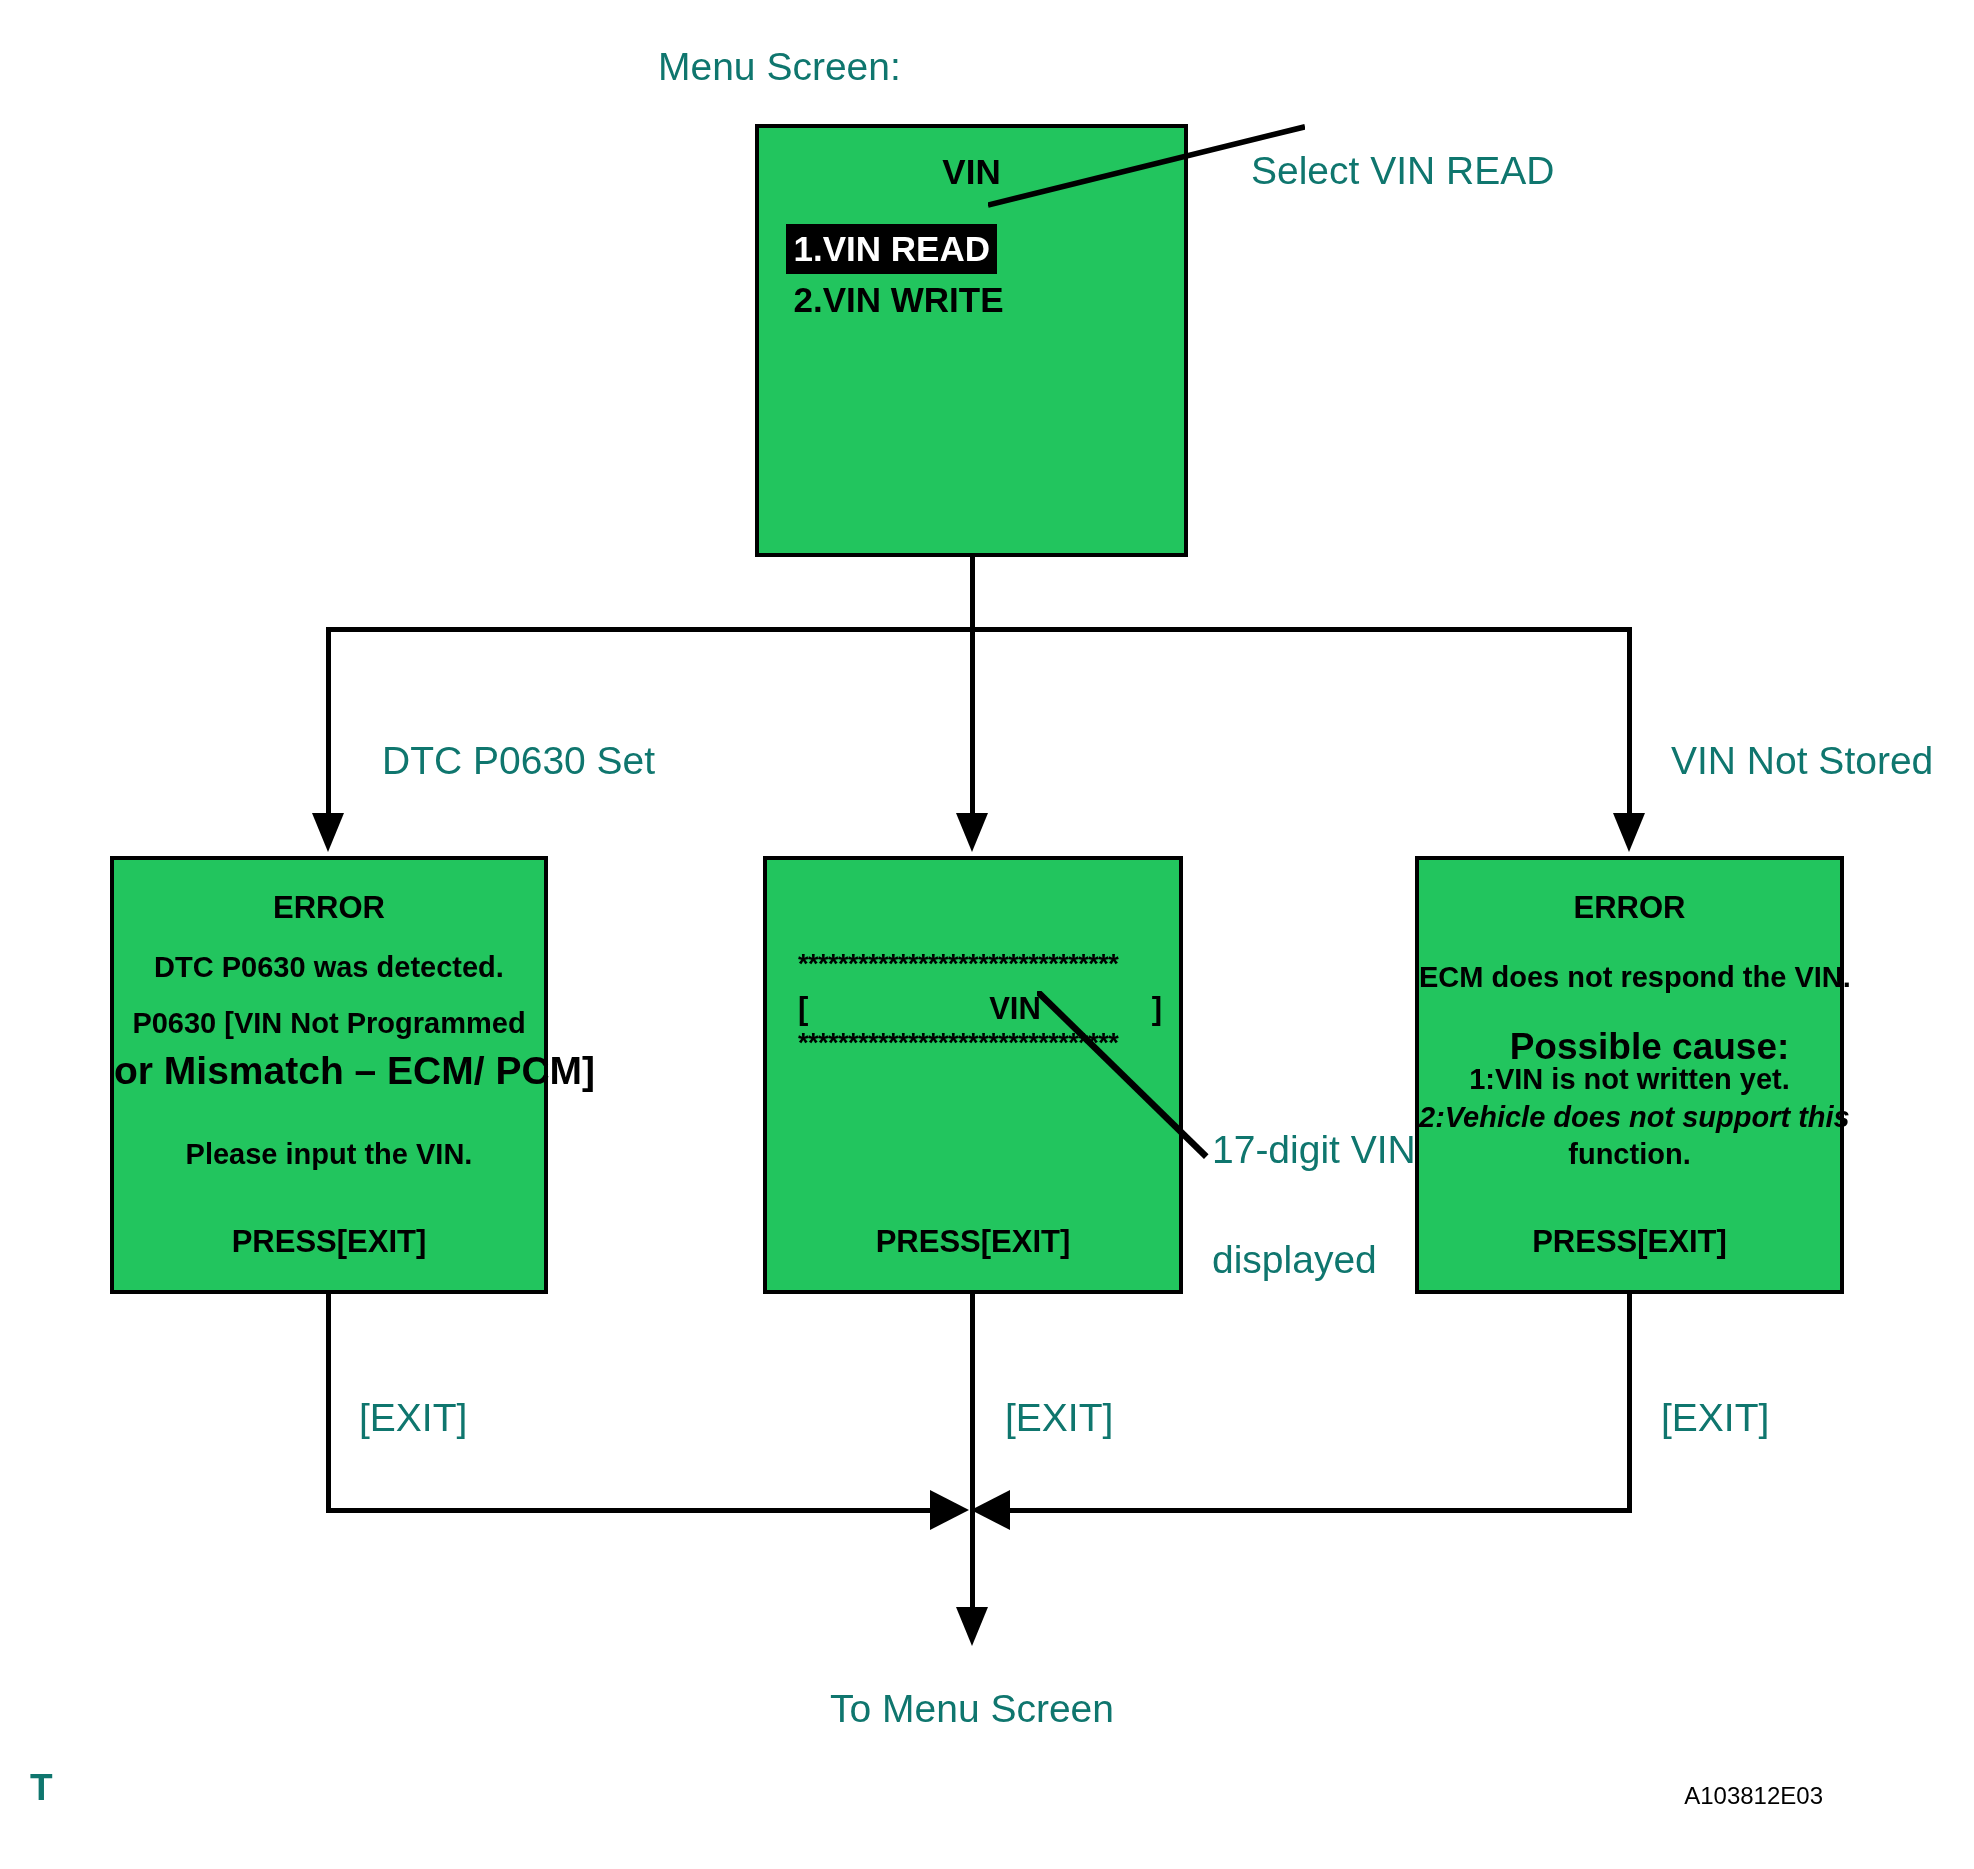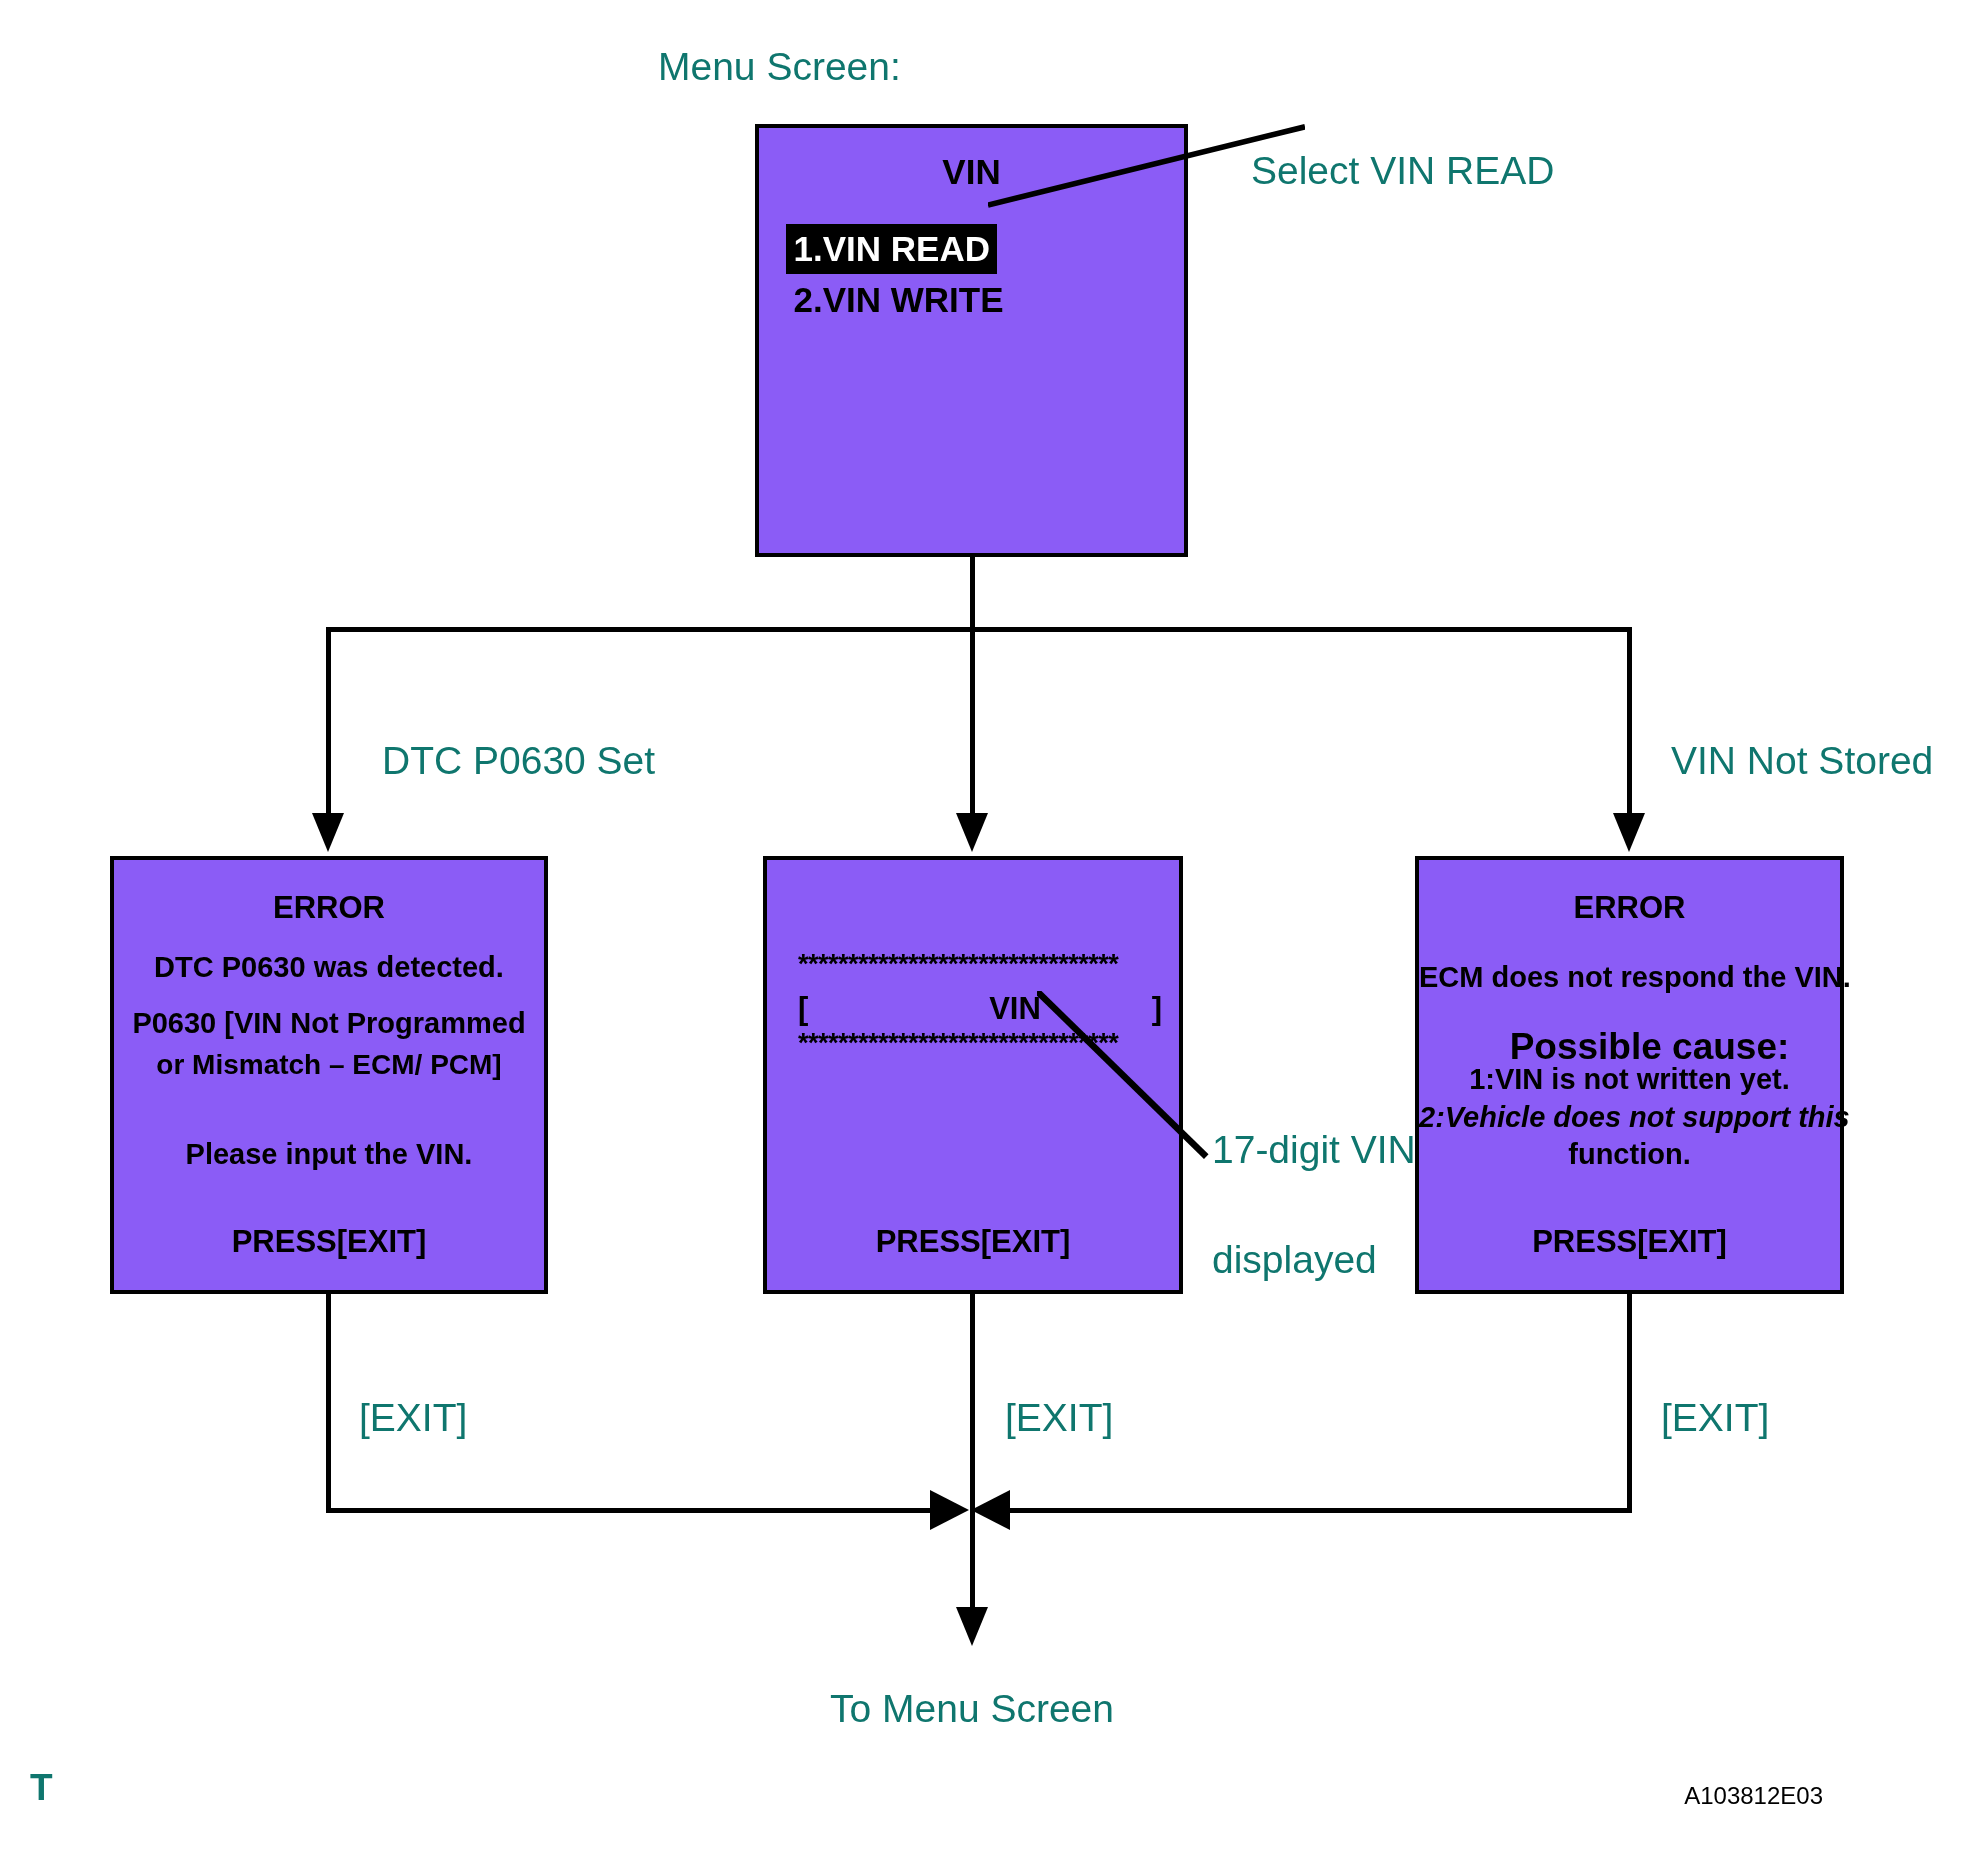--- a/index.html
+++ b/index.html
@@ -30,21 +30,21 @@
     color: #0f766e;
     white-space: nowrap;
     line-height: 1;
   }
 
   
   .screen-box {
     position: absolute;
     box-sizing: border-box;
     border: 4.7px solid #000;
-    background: #8b5cf6;
+    background: #22c55e;
   }
 
   .screen-text {
     position: absolute;
     left: 0;
     width: 100%;
     text-align: center;
     font-family: "Liberation Sans", sans-serif;
     font-weight: 700;
     color: #000;
@@ -182,21 +182,21 @@
   <div class="lbl" style="left:1671px; top:741px; font-size:39px;">VIN Not Stored</div>
 
   <div class="screen-box" style="left:110px; top:856px; width:438px; height:438px;">
 
     <div class="screen-text" style="top:31px; font-size:31px;">ERROR</div>
 
     <div class="screen-text" style="top:91px; font-size:29px;">DTC P0630 was detected.</div>
 
     <div class="screen-text" style="top:147px; font-size:29px;">P0630  [VIN Not Programmed</div>
 
-    <div class="screen-text" style="top:189px; font-size:28px;">or Mismatch – ECM/ PCM]</div>
+    <div class="screen-text" style="top:189px; font-size:39px;">or Mismatch – ECM/ PCM]</div>
 
     <div class="screen-text" style="top:278px; font-size:29px;">Please input the VIN.</div>
 
     <div class="screen-text" style="top:365px; font-size:31px;">PRESS[EXIT]</div>
   </div>
 
   <div class="screen-box" style="left:763px; top:856px; width:420px; height:438px;">
 
     <div class="star-row" style="left:31px; top:91px; width:364px; font-size:27px;">********************************</div>
 

